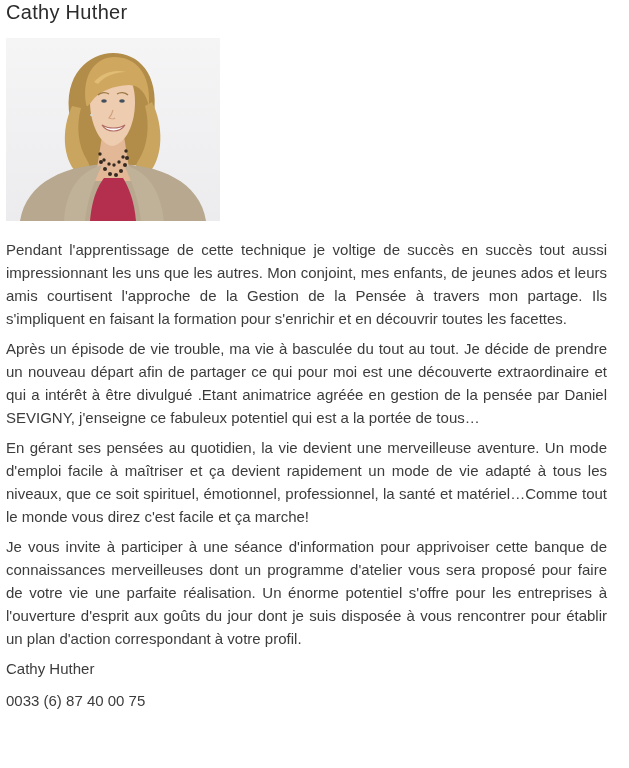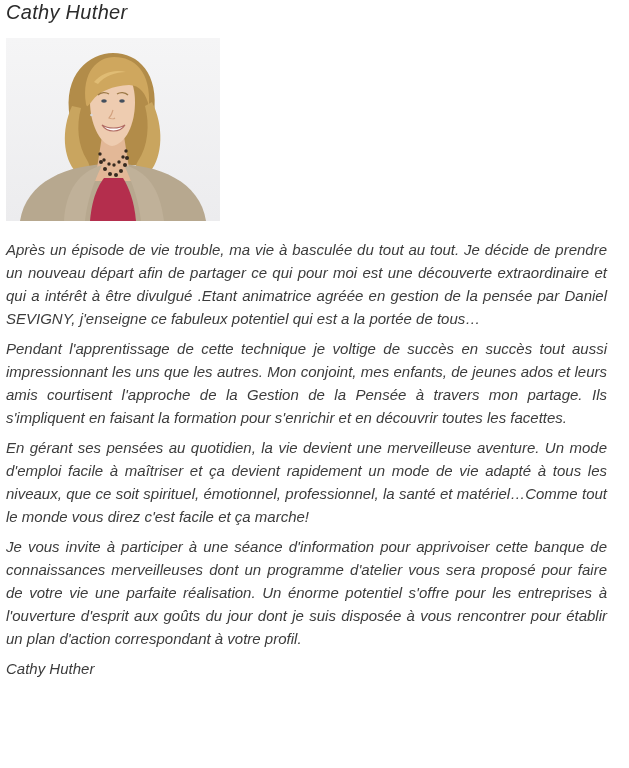--- a/index.html
+++ b/index.html
@@ -10,21 +10,20 @@
   body {
     width: 629px;
     height: 768px;
     overflow: hidden;
     font-family: "Liberation Sans", "DejaVu Sans", sans-serif;
     color: #3c3c3c;
     -webkit-font-smoothing: antialiased;
   }
   .page {
     padding: 1px 22px 0 6px;
-    font-style: italic;
   }
   h1.page-title {
     font-size: 20px;
     line-height: 23px;
     font-weight: 400;
     letter-spacing: 0.3px;
     color: #2b2b2b;
     margin: 0 0 14px 0;
   }
   figure.photo-wrap {
@@ -119,24 +118,25 @@
         <circle cx="104" cy="136" r="2"></circle>
           <circle cx="110" cy="137" r="2"></circle>
         <circle cx="115" cy="133" r="2"></circle>
           <circle cx="119" cy="127" r="2"></circle>
         <circle cx="121" cy="120" r="2"></circle>
       </g>
     </svg>
   </figure>
 
   <section class="bio">
+    <p>Pendant l'apprentissage de cette technique je voltige de succès en succès tout aussi impressionnant les uns que les autres. Mon conjoint, mes enfants, de jeunes ados et leurs amis courtisent l'approche de la Gestion de la Pensée à travers mon partage. Ils s'impliquent en faisant la formation pour s'enrichir et en découvrir toutes les facettes.</p>
     <p>Après un épisode de vie trouble, ma vie à basculée du tout au tout. Je décide de prendre un nouveau départ afin de partager ce qui pour moi est une découverte extraordinaire et qui a intérêt à être divulgué .Etant animatrice agréée en gestion de la pensée par Daniel SEVIGNY,  j'enseigne ce fabuleux potentiel qui est a la portée de tous…</p>
-    <p>Pendant l'apprentissage de cette technique je voltige de succès en succès tout aussi impressionnant les uns que les autres. Mon conjoint, mes enfants, de jeunes ados et leurs amis courtisent l'approche de la Gestion de la Pensée à travers mon partage. Ils s'impliquent en faisant la formation pour s'enrichir et en découvrir toutes les facettes.</p>
     <p>En gérant ses pensées au quotidien, la vie devient une merveilleuse aventure. Un mode d'emploi facile à maîtriser et ça devient rapidement un mode de vie adapté à tous les niveaux, que ce soit spirituel, émotionnel, professionnel, la santé et matériel…Comme tout le monde vous direz c'est facile et ça marche!</p>
     <p>Je vous invite à participer à une séance d'information pour apprivoiser cette banque de connaissances merveilleuses dont un programme d'atelier vous sera proposé pour faire de votre vie une parfaite réalisation. Un énorme potentiel s'offre pour les entreprises à l'ouverture d'esprit aux goûts du jour dont je suis disposée à vous rencontrer pour établir un plan d'action correspondant à votre profil.</p>
   </section>
 
   <section class="contact">
     <p>Cathy Huther</p>
+    <p>0033 (6) 87 40 00 75</p>
 
   </section>
 
 </main>
 
 </body></html>

